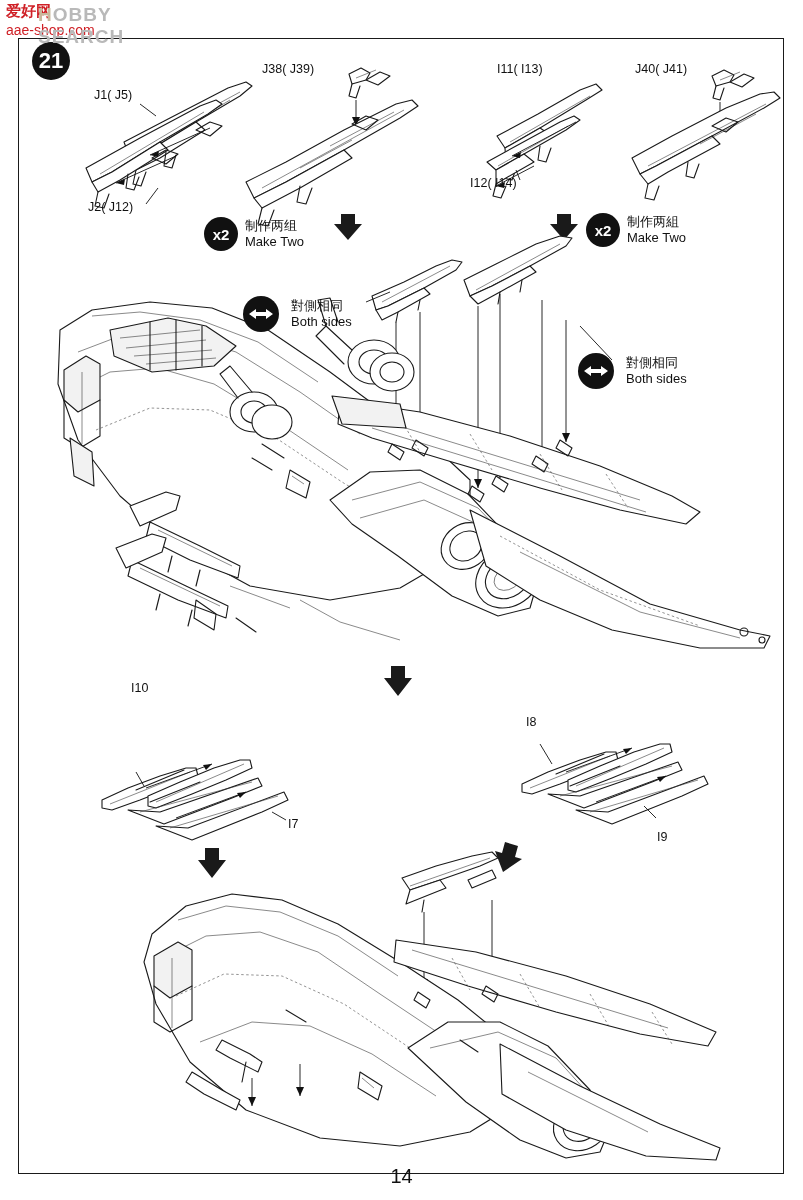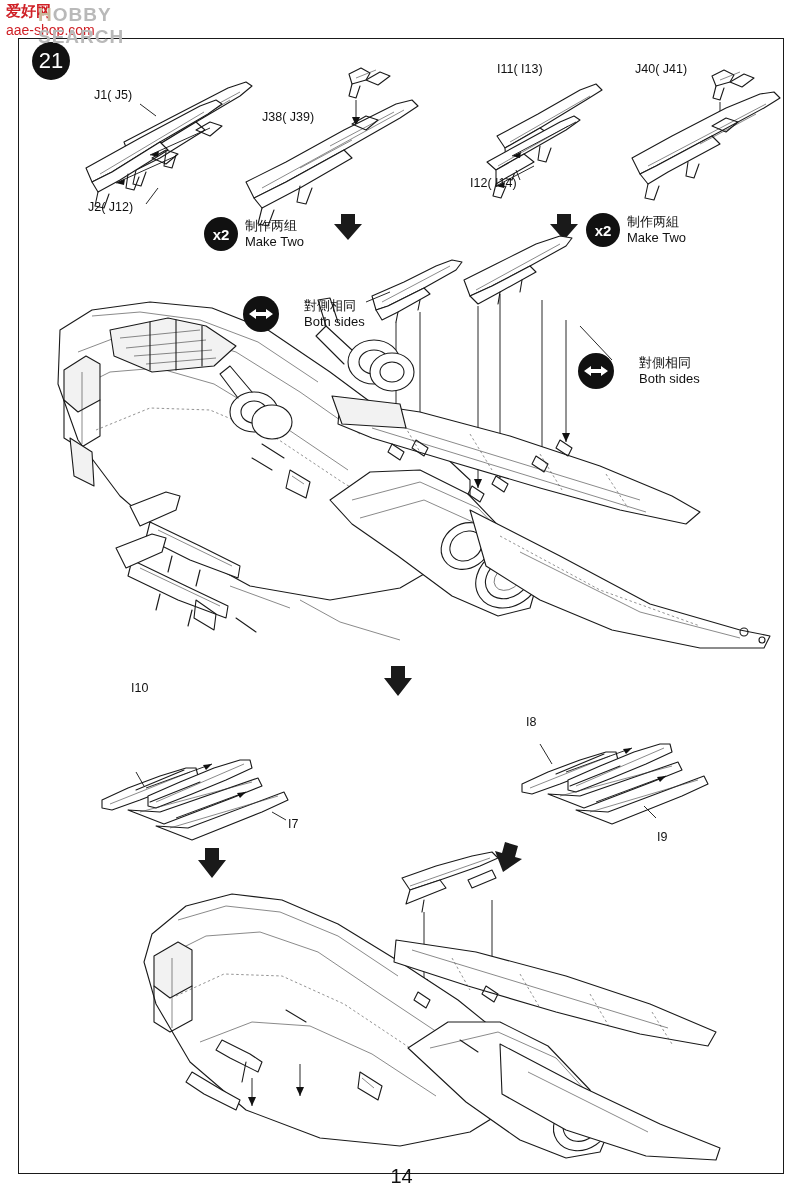--- a/index.html
+++ b/index.html
@@ -71,21 +71,21 @@
   #step-badge {
     position: absolute;
     left: 32px;
     top: 42px;
     width: 38px;
     height: 38px;
     border-radius: 50%;
     background: #111;
     color: #fff;
     font-size: 22px;
-    font-weight: normal;
+    font-weight: bold;
     display: flex;
     align-items: center;
     justify-content: center;
     font-family: "Liberation Sans", sans-serif;
     z-index: 10;
   }
 
   
   #page-number {
     position: absolute;
@@ -140,21 +140,21 @@
     font-size: 13px;
     color: #111;
     white-space: nowrap;
   }
 
   
   .both-sides {
     position: absolute;
     display: flex;
     align-items: center;
-    gap: 25px;
+    gap: 12px;
   }
   .both-sides .bs-circle {
     width: 36px;
     height: 36px;
     border-radius: 50%;
     background: #111;
     display: flex;
     align-items: center;
     justify-content: center;
     flex: 0 0 auto;
@@ -513,21 +513,21 @@
     <path class="ln-thin" d="M362,1078 L374,1088"></path>
     <path class="ln" d="M460,1040 L478,1052"></path>
     <path class="ln" d="M286,1010 L306,1022"></path>
   </g>
 
 </svg>
 </div>
 
 <div class="part-label" style="left:94px; top:88px;">J1( J5)</div>
 <div class="part-label" style="left:88px; top:200px;">J2( J12)</div>
-<div class="part-label" style="left:262px; top:62px;margin-top:48px;">J38( J39)</div>
+<div class="part-label" style="left:262px; top:62px;">J38( J39)</div>
 <div class="part-label" style="left:497px; top:62px;">I11( I13)</div>
 <div class="part-label" style="left:470px; top:176px;">I12( I14)</div>
 <div class="part-label" style="left:635px; top:62px;">J40( J41)</div>
 
 <div class="part-label" style="left:131px; top:681px;">I10</div>
 <div class="part-label" style="left:288px; top:817px;">I7</div>
 <div class="part-label" style="left:526px; top:715px;">I8</div>
 <div class="part-label" style="left:657px; top:830px;">I9</div>
 
 <div class="make-two" style="left:204px; top:217px;">

